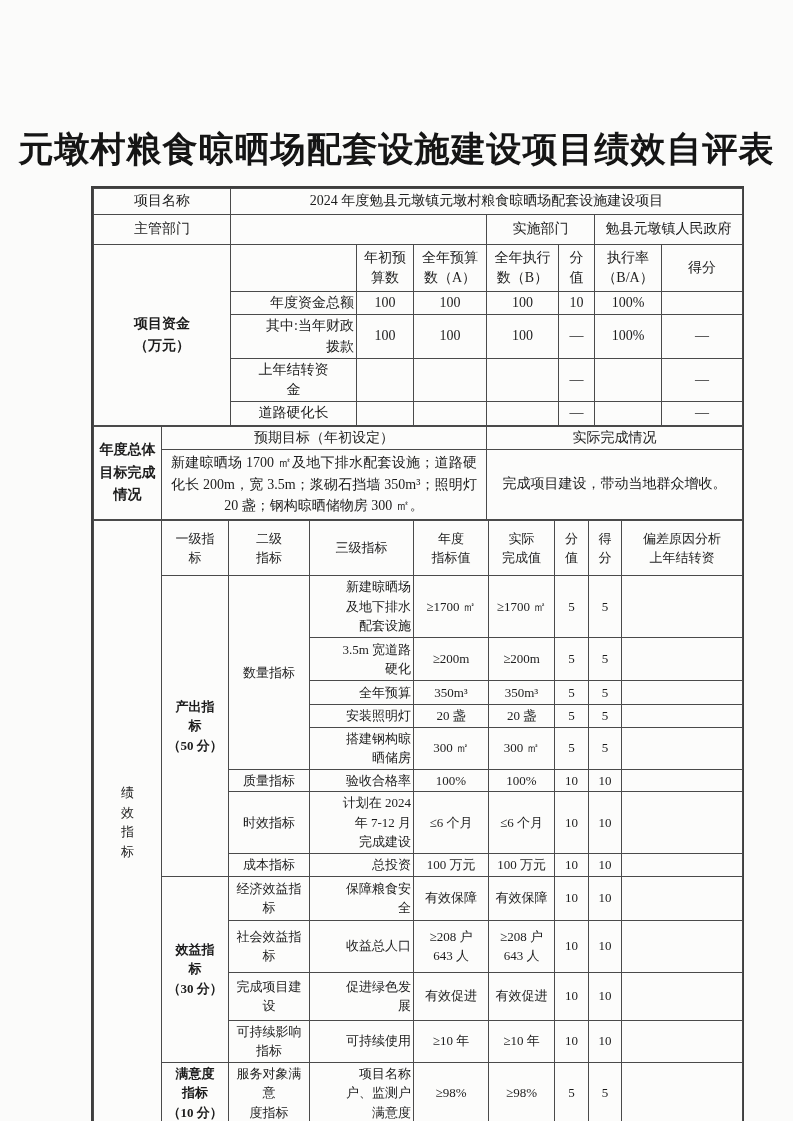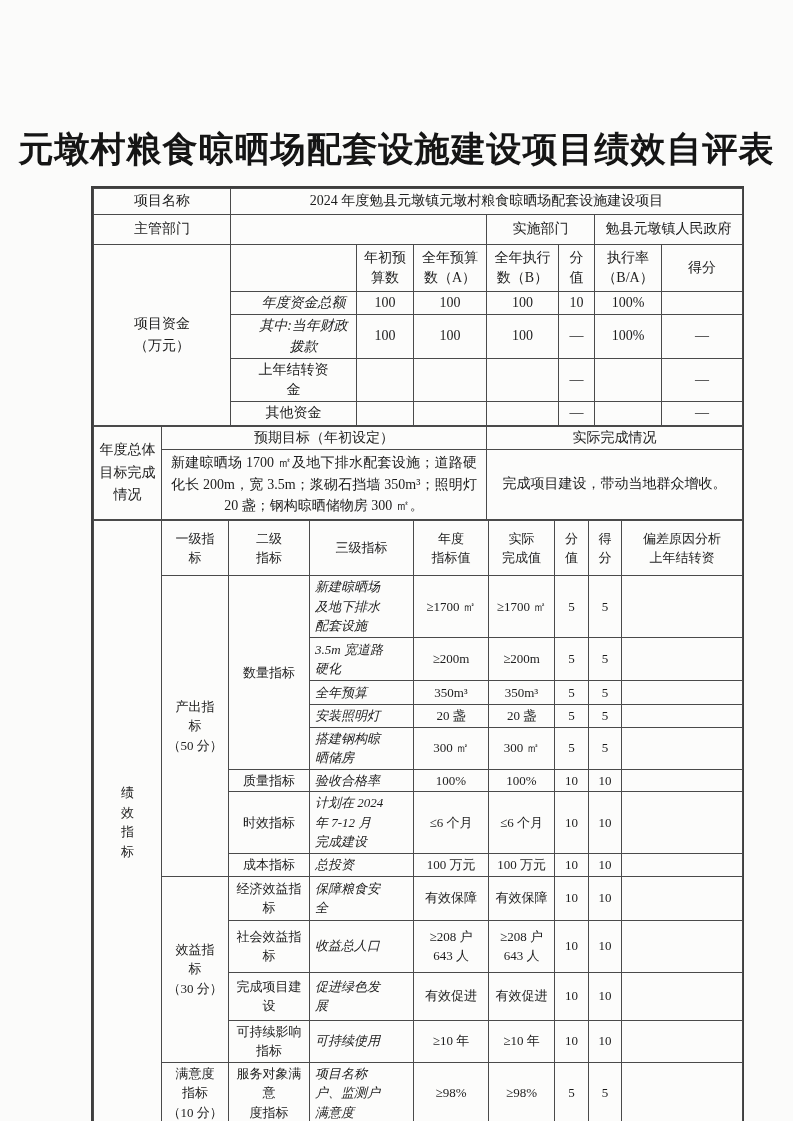--- a/index.html
+++ b/index.html
@@ -32,28 +32,28 @@
   td {
     border: 1px solid #4a4a4a;
     text-align: center; vertical-align: middle;
     white-space: pre-line;
     font-size: 14px; line-height: 1.45;
     padding: 1px 2px;
     overflow: hidden;
     color: #1c1c1c;
   }
   .tC td { font-size: 13px; line-height: 1.5; }
-  .left-cell { text-align: center; padding-left: 22px; font-style: italic; }
-  .l3-cell { text-align: left; padding-left: 5px; font-style: italic; }
+  .left-cell { text-align: right; padding-left: 22px; }
+  .l3-cell { text-align: right; padding-left: 5px; }
   .vert-label { line-height: 1.95; font-size: 14px; letter-spacing: 0; }
   .goal-expected {
     text-align: justify; text-align-last: center;
     padding: 2px 9px; line-height: 1.55;
   }
-  .section-label { line-height: 1.6; }
+  .section-label { line-height: 1.6; font-weight: bold; }
 </style>
 </head>
 <body>
 
 <div class="page">
   <h1 class="doc-title">元墩村粮食晾晒场配套设施建设项目绩效自评表</h1>
 
   <div class="tbl-wrap">
 
     <table class="tA">
@@ -116,21 +116,21 @@
         <td>上年结转资
 金</td>
         <td></td>
         <td></td>
         <td></td>
         <td>—</td>
         <td></td>
         <td>—</td>
       </tr>
       <tr style="height:22px">
-        <td>其他资金</td>
+        <td>道路硬化长</td>
         <td></td>
         <td></td>
         <td></td>
         <td>—</td>
         <td></td>
         <td>—</td>
       </tr>
     </tbody>
       </table>
 

